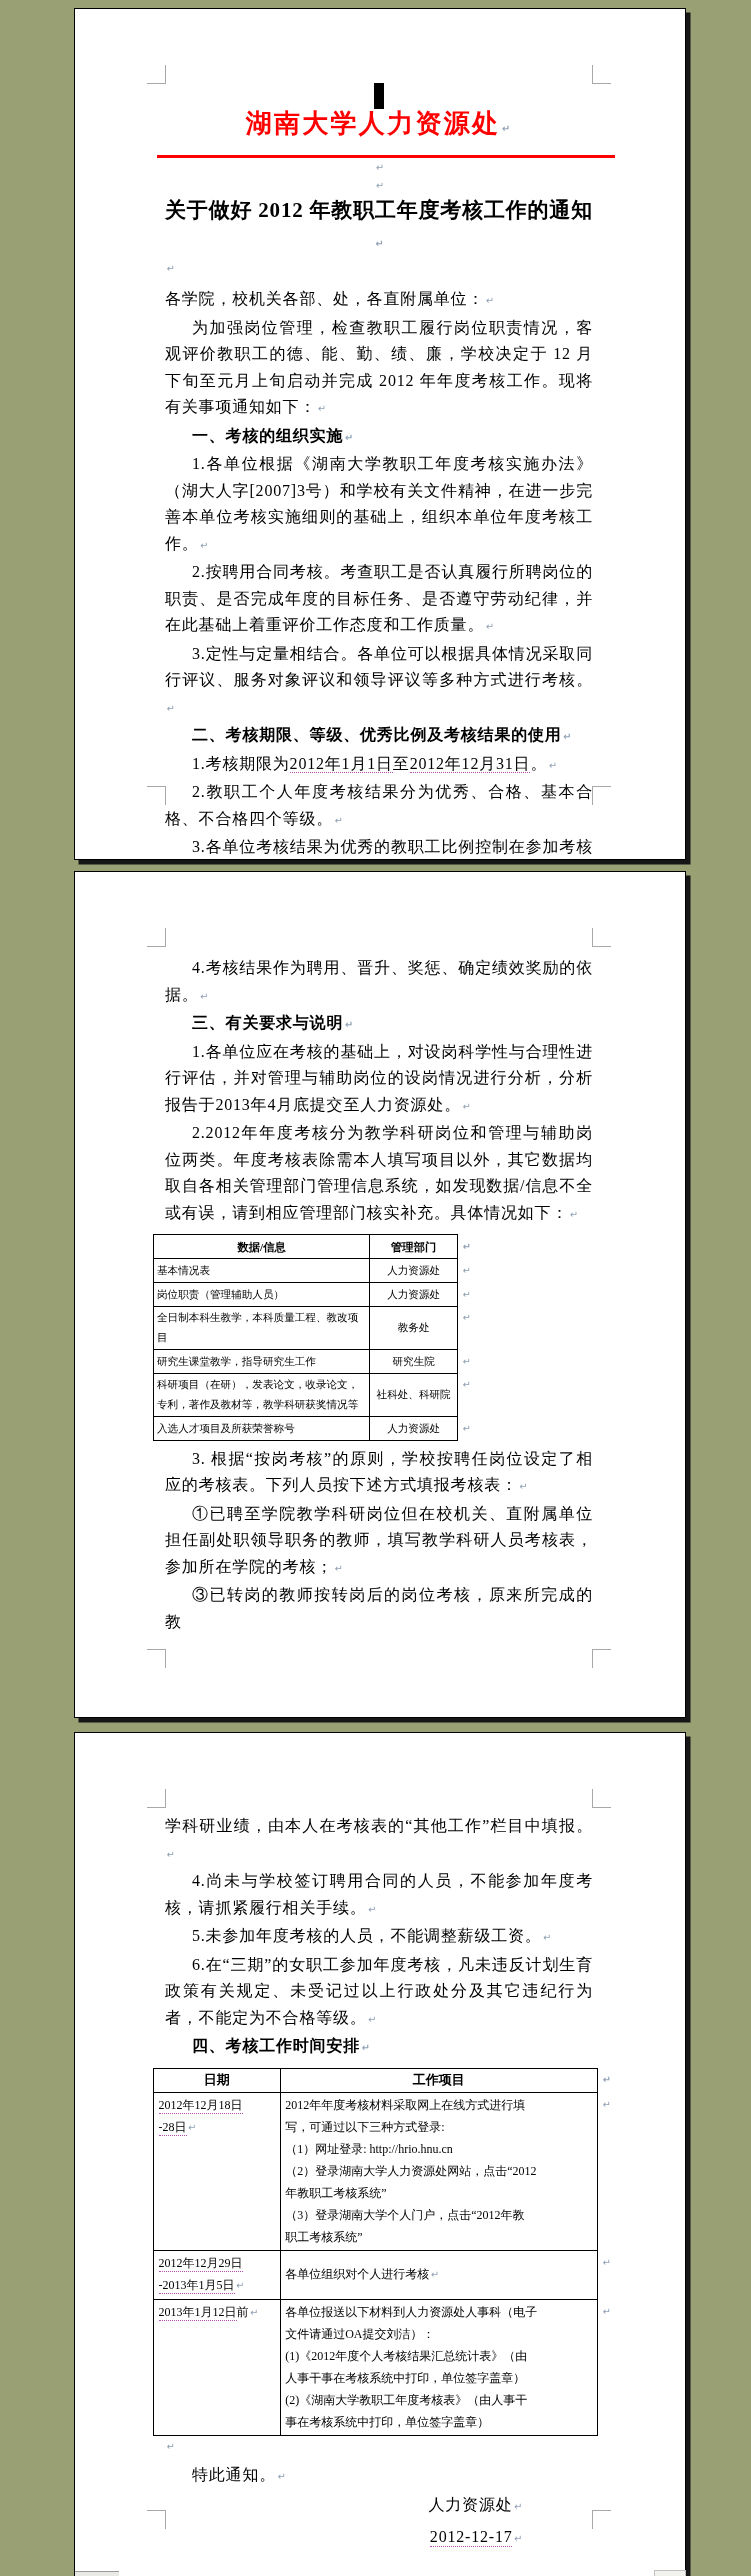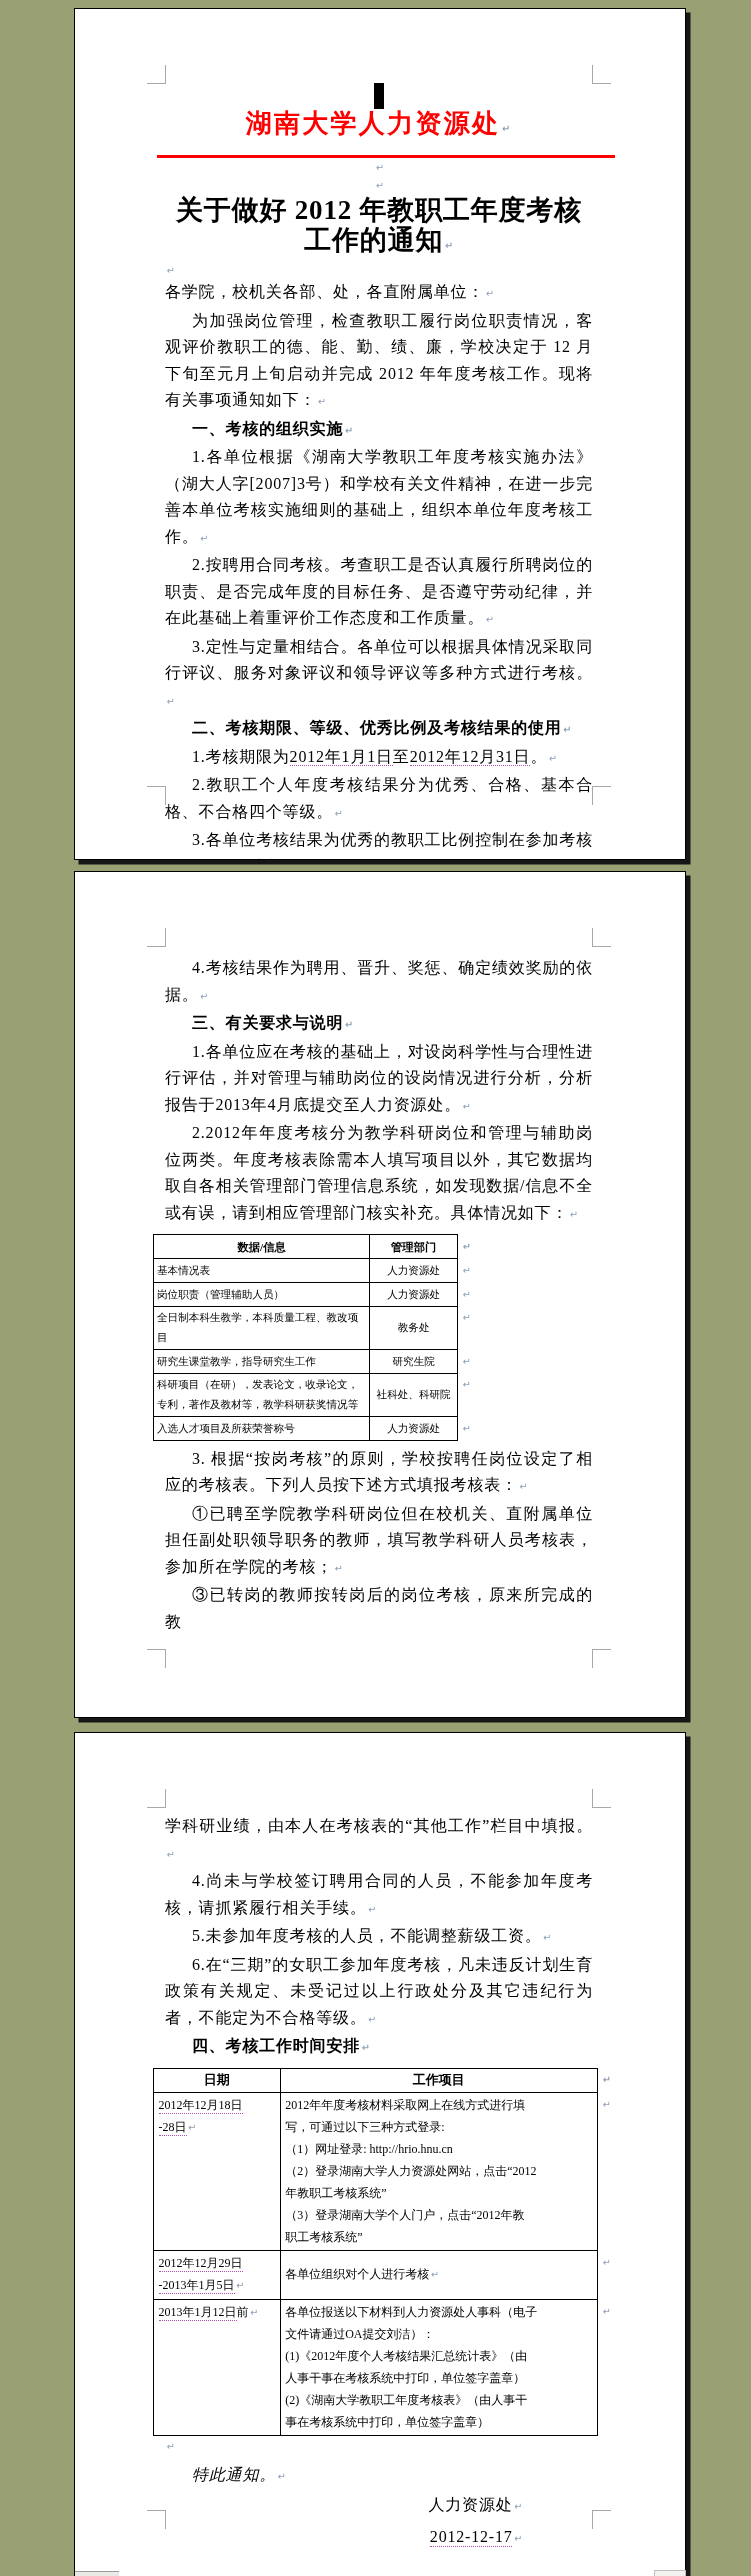--- a/index.html
+++ b/index.html
@@ -17,30 +17,30 @@
   .mark.tl{left:72px;top:56px;border-right:0.8px solid #a8a8a8;border-bottom:0.8px solid #a8a8a8;}
   .mark.tr{left:517px;top:56px;border-left:0.8px solid #a8a8a8;border-bottom:0.8px solid #a8a8a8;}
   .mark.bl{left:72px;top:777px;border-right:0.8px solid #a8a8a8;border-top:0.8px solid #a8a8a8;}
   .mark.br{left:517px;top:777px;border-left:0.8px solid #a8a8a8;border-top:0.8px solid #a8a8a8;}
 
   .cursor-block{position:absolute;left:299px;top:74px;width:9.8px;height:26.5px;background:#000;}
 
   .letterhead{margin-top:97px;text-align:center;font-size:26px;line-height:35px;
               font-weight:bold;color:#fe0000;letter-spacing:2.3px;white-space:nowrap;}
   .redline{height:3px;background:#fe0000;width:458px;margin:9px 0 0 -7.6px;}
-  .doc-title{margin-top:1.5px;text-align:center;font-size:27px;font-weight:bold;
+  .doc-title{margin-top:1.5px;text-align:center;font-size:21px;font-weight:bold;
              line-height:30px;letter-spacing:0.8px;}
 
   .pline{height:18px;line-height:18px;}
   .pline.center{text-align:center;}
   .pmark{color:#8fa0b5;font-size:9.8px;font-family:"DejaVu Sans",sans-serif;}
   .pmark::after{content:"\21B5";margin-left:1.5px;}
   .nomark .pmark::after{content:"";}
 
-  .body{margin-top:0;font-size:16px;line-height:26.5px;letter-spacing:0.8px;}
+  .body{margin-top:9px;font-size:16px;line-height:26.5px;letter-spacing:0.8px;}
   .para{text-align:justify;}
   .indent{text-indent:27px;}
   .bold{font-weight:bold;}
 
   .du{border-bottom:1.5px dotted #b44fb4;padding-bottom:0.8px;text-align:center;}
 
   table{border-collapse:collapse;text-indent:0;letter-spacing:0;}
   th,td{border:0.8px solid #000;position:relative;}
   .rowmark{position:absolute;right:-13.6px;top:1.5px;}
 
@@ -49,21 +49,21 @@
   .t1 td{line-height:19.7px;padding:1.5px 3px;}
   .t1 td.c2{text-align:center;}
 
   .t2{width:445px;margin:6px 11px 0 -12px;font-size:12px;}
   .t2 th{line-height:20.4px;padding:1.5px 4.5px;text-align:center;font-size:13px;}
   .t2 td{line-height:22px;padding:1.5px 4.5px;vertical-align:top;}
   .t2 td.mid{vertical-align:middle;}
   .cellpre{white-space:pre-line;}
   .r2{height:44px;}
 
-  .closing{margin-top:7.6px;font-style:italic;}
+  .closing{margin-top:7.6px;}
   .sig{text-align:right;padding-right:70px;line-height:30px;font-size:16px;letter-spacing:0.8px;}
 
   .frag{position:absolute;}
   #frag-left{left:75px;top:2571px;width:44px;height:4.5px;background:#e9e9e6;border-top:0.8px solid #9b9b98;}
   #frag-right{left:654px;top:2570px;width:30px;height:6px;background:#f2f2ef;border:0.8px solid #c1c1be;}
 </style>
 </head>
 <body>
 
 <div id="canvas">

